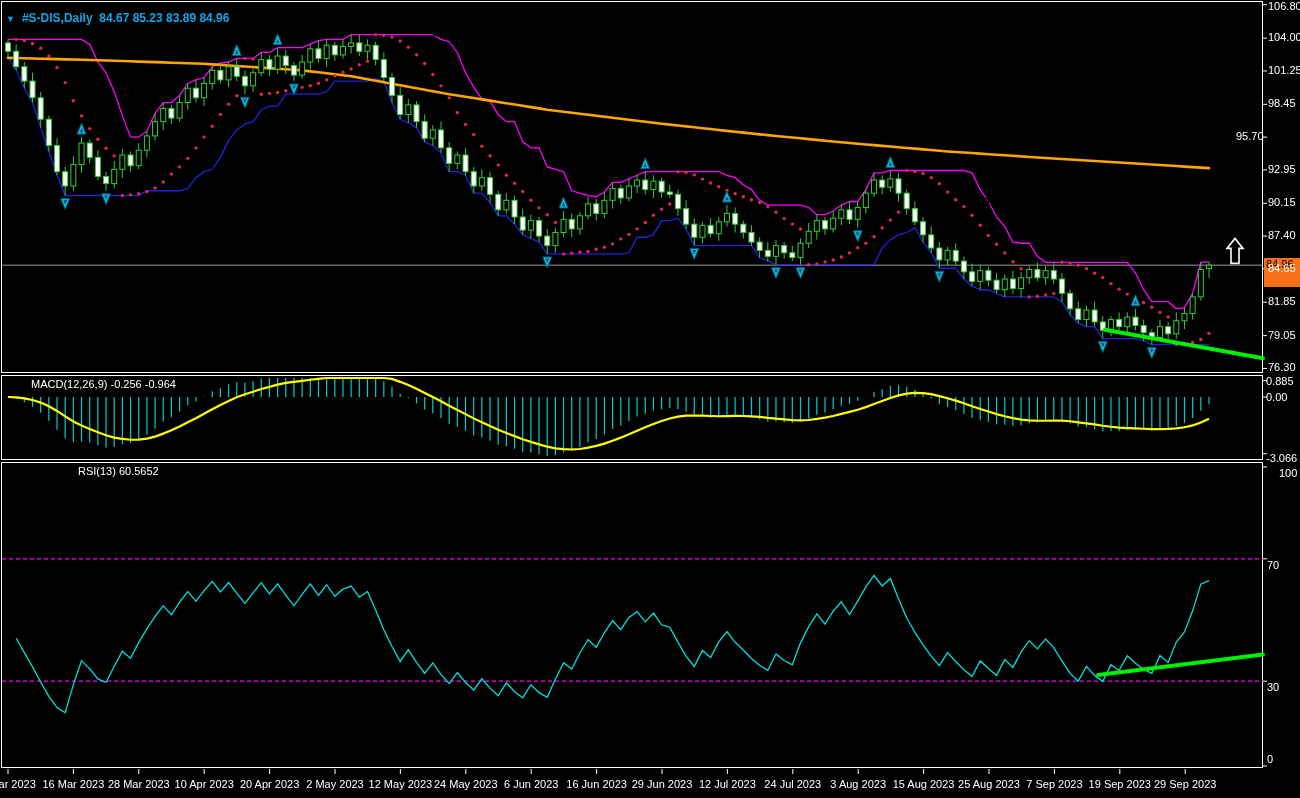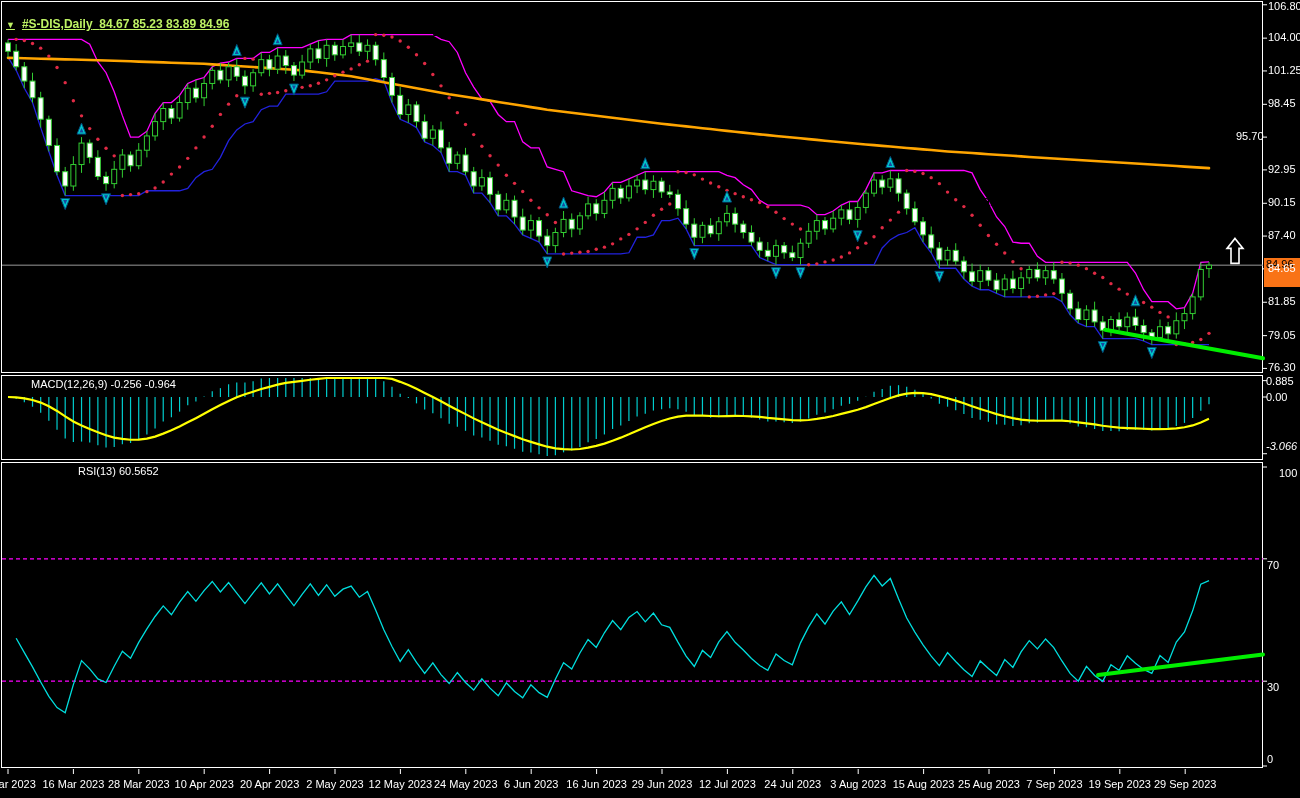--- a/index.html
+++ b/index.html
@@ -3,21 +3,21 @@
 <meta charset="utf-8">
 <style>
   html,body{margin:0;padding:0;background:#222;}
   #root{position:relative;width:1300px;height:798px;background:#000;overflow:hidden;
         font-family:"Liberation Sans",sans-serif;}
   .panel{position:absolute;border:1px solid #ffffff;box-sizing:border-box;background:transparent;}
   #svgc{position:absolute;left:0;top:0;}
   .axis-label{position:absolute;color:#ffffff;font-size:11px;line-height:13px;white-space:nowrap;}
   .date-label{position:absolute;color:#ffffff;font-size:11px;width:70px;text-align:center;white-space:nowrap;}
   .glabel{position:absolute;font-size:15px;white-space:nowrap;}
-  #title-bar{position:absolute;left:6px;top:17px;color:#bef264;font-size:12px;font-weight:bold;white-space:nowrap;cursor:default;text-decoration:underline;}
+  #title-bar{position:absolute;left:6px;top:11px;color:#0ea5e9;font-size:12px;font-weight:bold;white-space:nowrap;cursor:default;}
   #title-bar .caret{font-size:9px;margin-right:7px;}
   #ma-label{position:absolute;font-size:20px;font-weight:bold;}
   .sub-label{position:absolute;color:#fff;font-size:11px;white-space:nowrap;padding-left:26px;}
   #price-badge{position:absolute;background:#f97316;color:#000;font-size:11px;line-height:13px;
                padding:0 2px 16px 2px;min-width:32px;}
 </style>
 </head>
 <body>
 
 <div id="root">
@@ -741,21 +741,21 @@
       <div class="axis-label" style="left: 1268px; top: 196.288px;">90.15</div>
       <div class="axis-label" style="left: 1268px; top: 229.077px;">87.40</div>
       <div class="axis-label" style="left: 1268px; top: 261.865px;">84.65</div>
       <div class="axis-label" style="left: 1268px; top: 295.25px;">81.85</div>
       <div class="axis-label" style="left: 1268px; top: 328.635px;">79.05</div>
       <div class="axis-label" style="left: 1268px; top: 361.423px;">76.30</div>
     </div>
   <div id="macd-axis">
       <div class="axis-label" style="left: 1266px; top: 374.627px;">0.885</div>
       <div class="axis-label" style="left: 1266px; top: 391px;">0.00</div>
-      <div class="axis-label" style="left: 1266px; top: 440px; font-style: italic;">-3.066</div>
+      <div class="axis-label" style="left: 1266px; top: 452px;">-3.066</div>
     </div>
   <div id="rsi-axis">
       <div class="axis-label" style="left: 1267px; top: 467px; margin-left: 12px;">100</div>
       <div class="axis-label" style="left: 1267px; top: 558.8px;">70</div>
       <div class="axis-label" style="left: 1267px; top: 681.2px;">30</div>
       <div class="axis-label" style="left: 1267px; top: 753px;">0</div>
     </div>
   <div id="time-axis">
       <div class="date-label" style="left: -27px; top: 778px;">6 Mar 2023</div>
       <div class="date-label" style="left: 38.4px; top: 778px;">16 Mar 2023</div>

